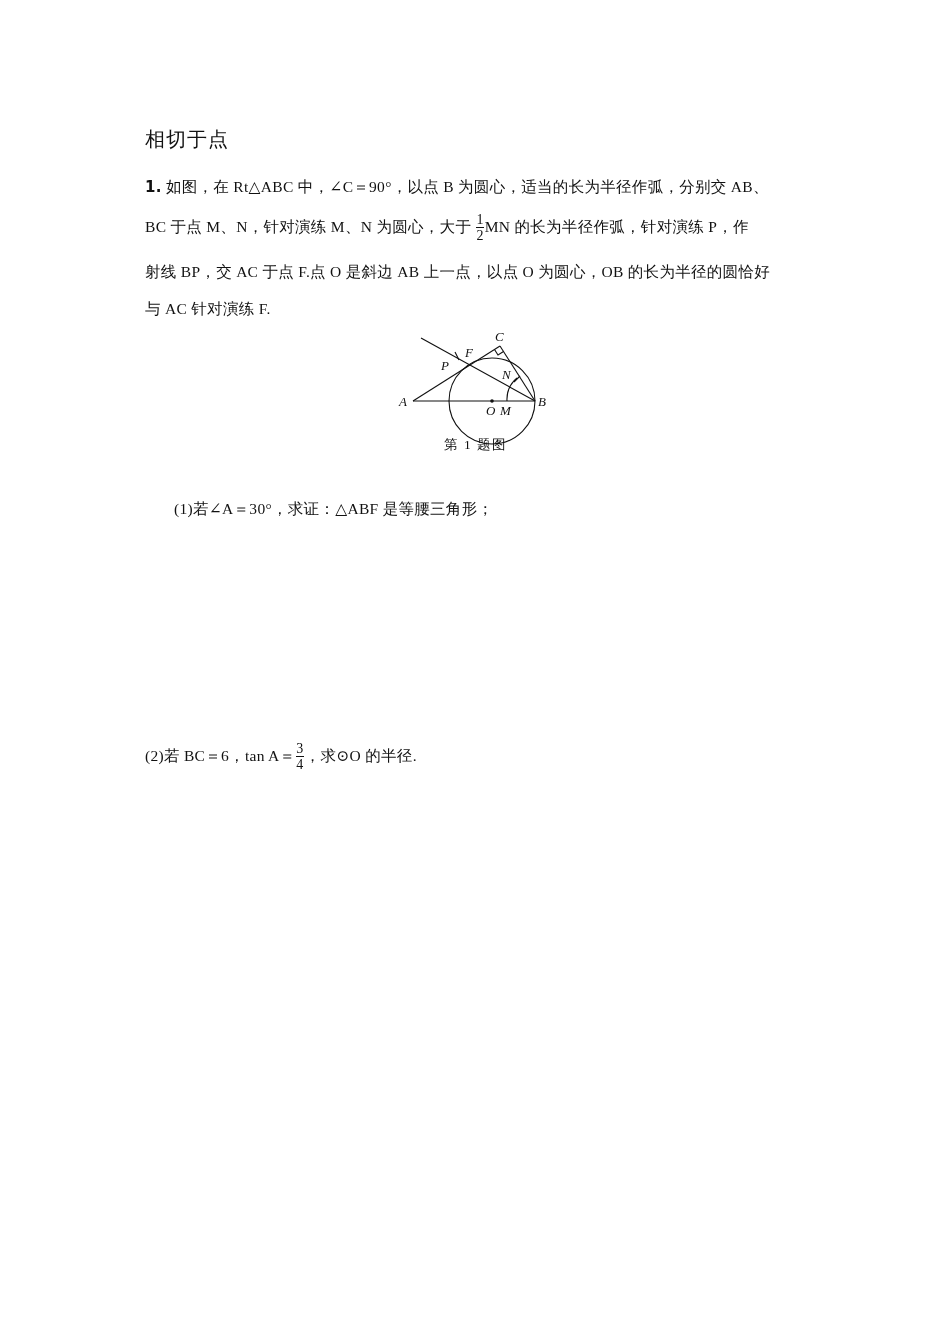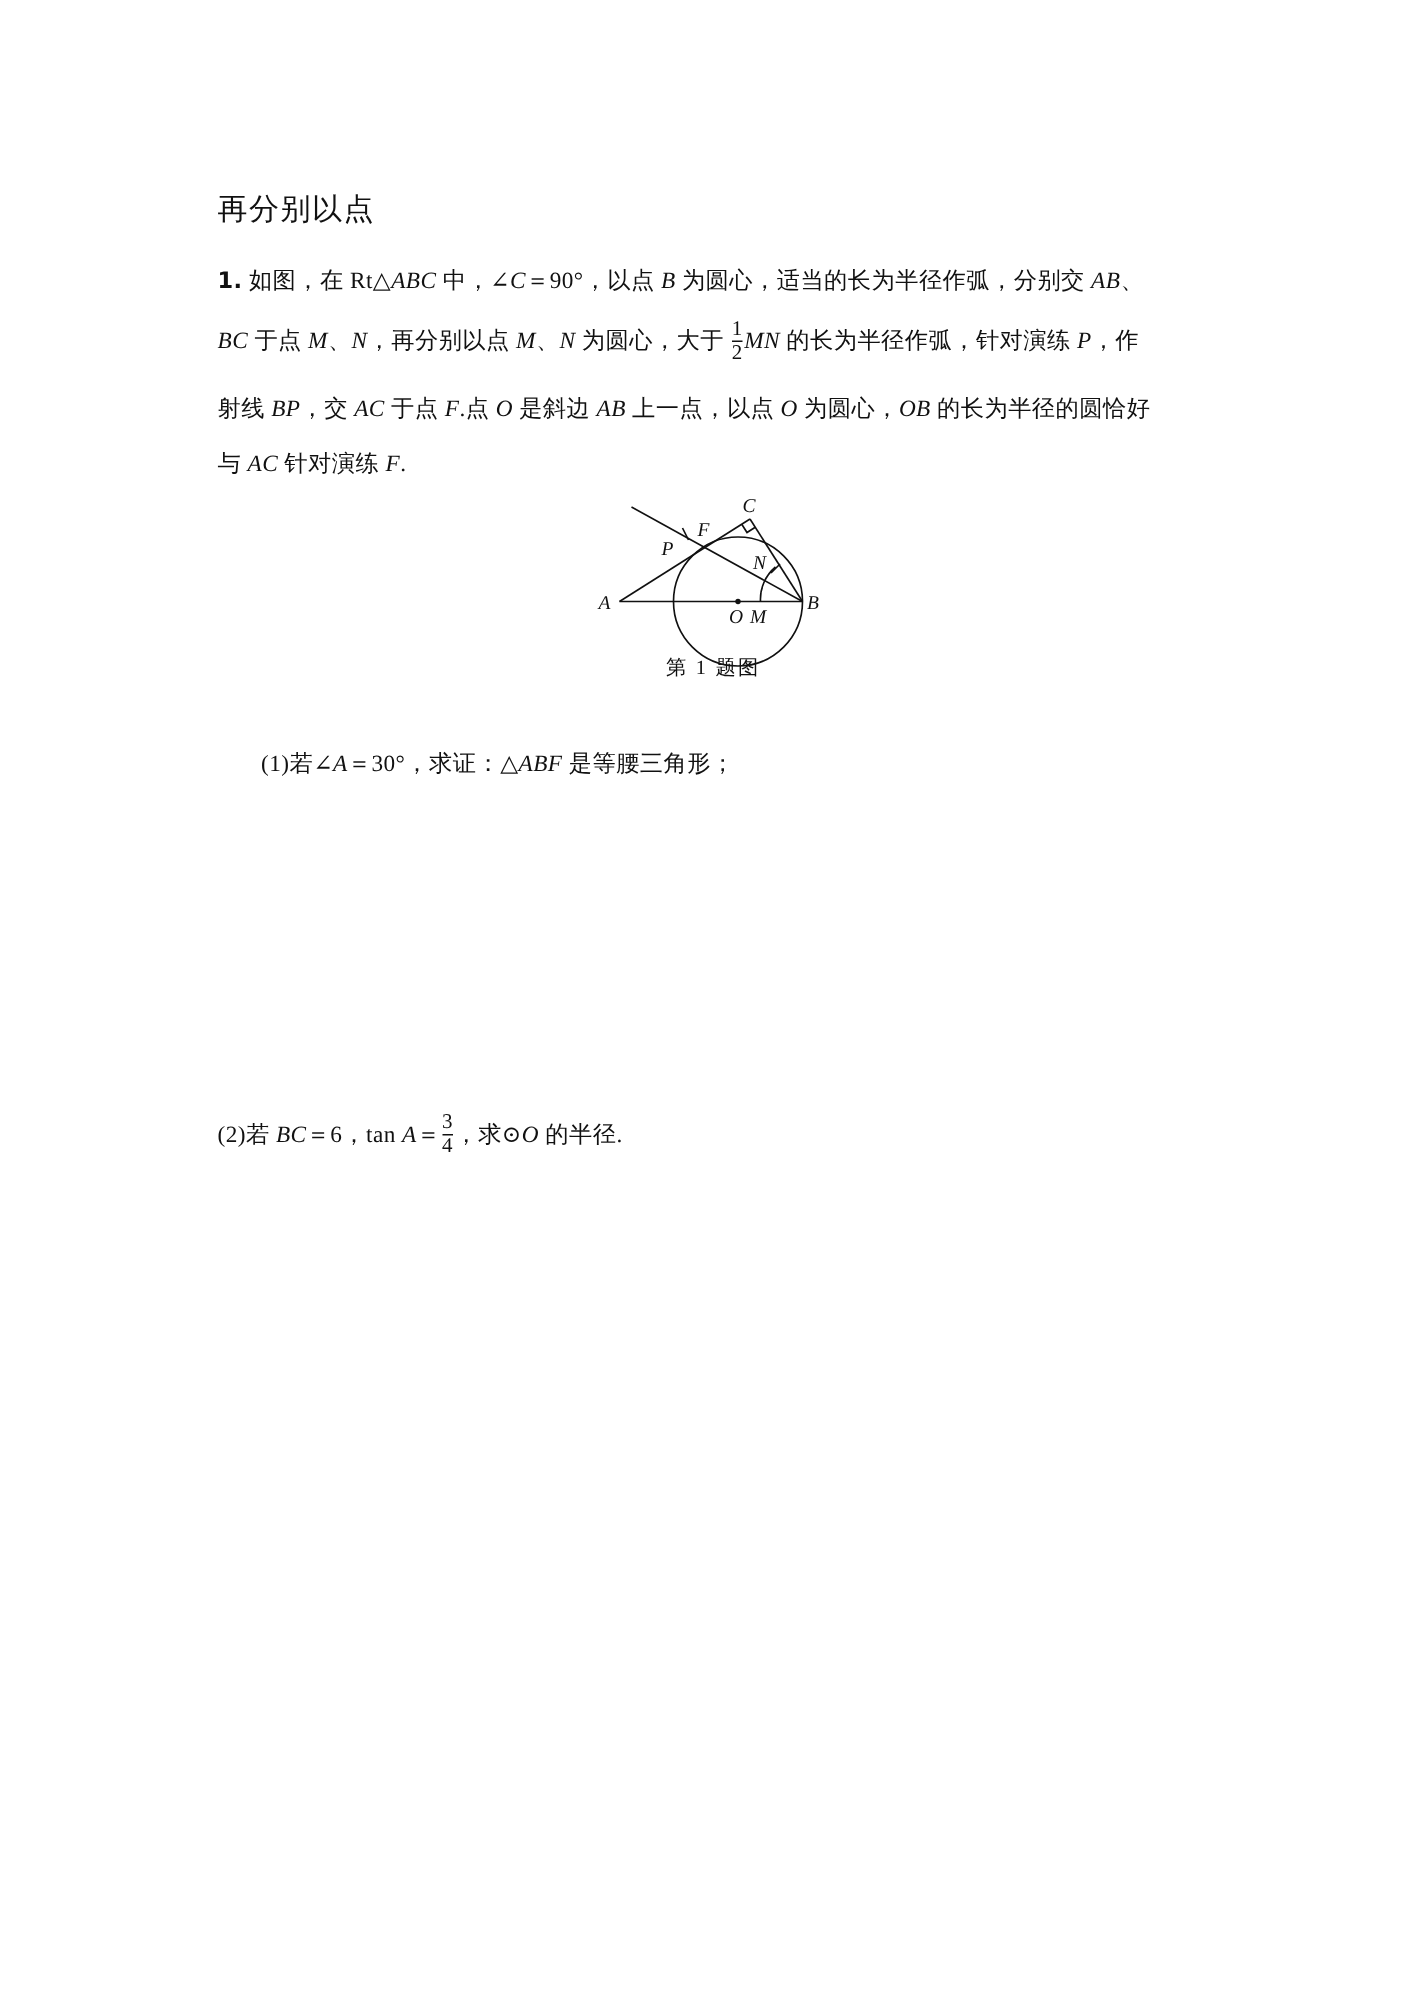--- a/index.html
+++ b/index.html
@@ -2,41 +2,41 @@
 <html><head>
 <meta charset="utf-8">
 <style>
   html, body { margin: 0; padding: 0; background: #ffffff; }
   body { width: 950px; height: 1344px; position: relative; overflow: hidden;
          font-family: "Liberation Serif", "DejaVu Serif", serif; color: #111; }
   .heading { position: absolute; left: 145px; top: 126px; font-family: "DejaVu Sans", "Liberation Sans", sans-serif;
              font-size: 20px; letter-spacing: 1px; color: #111; }
   .line { position: absolute; left: 145px; font-size: 15.5px; white-space: nowrap; letter-spacing: 0.3px; }
   .num { font-family: "DejaVu Sans", "Liberation Sans", sans-serif; font-weight: bold; font-size: 15px; }
-  .it { font-style: italic; }
+  .it { }
   .frac { display: inline-block; vertical-align: middle; text-align: center; font-size: 14px; line-height: 15px; margin: 0 1px; position: relative; top: -1px; }
   .frac span { display: block; }
   .frac .den { border-top: 1px solid #111; }
   .diagram { position: absolute; left: 390px; top: 325px; width: 180px; height: 130px; }
   .caption { position: absolute; left: 444px; top: 436px; font-size: 13.5px; letter-spacing: 1.5px; }
   .q { position: absolute; left: 145px; font-size: 15.5px; white-space: nowrap; letter-spacing: 0.3px; }
   svg text { font-family: "Liberation Serif", "DejaVu Serif", serif; font-style: italic; font-size: 13px; fill: #111; }
 </style>
 </head>
 <body>
 
-<div class="heading">再分别以点</div>
+<div class="heading">相切于点</div>
 
 <div class="line" style="top:177px;">
   <span class="num">1.</span>
   <span>如图，在 Rt△</span><span class="it">ABC</span><span> 中，∠</span><span class="it">C</span><span>＝90°，以点 </span><span class="it">B</span><span> 为圆心，适当的长为半径作弧，分别交 </span><span class="it">AB</span><span>、</span>
 </div>
 
 <div class="line" style="top:213px;">
-  <span class="it">BC</span><span> 于点 </span><span class="it">M</span><span>、</span><span class="it">N</span><span>，再分别以点 </span><span class="it">M</span><span>、</span><span class="it">N</span><span> 为圆心，大于 </span><span class="frac"><span class="nm">1</span><span class="den">2</span></span><span class="it">MN</span><span> 的长为半径作弧，针对演练 </span><span class="it">P</span><span>，作</span>
+  <span class="it">BC</span><span> 于点 </span><span class="it">M</span><span>、</span><span class="it">N</span><span>，针对演练 </span><span class="it">M</span><span>、</span><span class="it">N</span><span> 为圆心，大于 </span><span class="frac"><span class="nm">1</span><span class="den">2</span></span><span class="it">MN</span><span> 的长为半径作弧，针对演练 </span><span class="it">P</span><span>，作</span>
 </div>
 
 <div class="line" style="top:262px;">
   <span>射线 </span><span class="it">BP</span><span>，交 </span><span class="it">AC</span><span> 于点 </span><span class="it">F</span><span>.点 </span><span class="it">O</span><span> 是斜边 </span><span class="it">AB</span><span> 上一点，以点 </span><span class="it">O</span><span> 为圆心，</span><span class="it">OB</span><span> 的长为半径的圆恰好</span>
 </div>
 
 <div class="line" style="top:299px;">
   <span>与 </span><span class="it">AC</span><span> 针对演练 </span><span class="it">F</span><span>.</span>
 </div>
 

